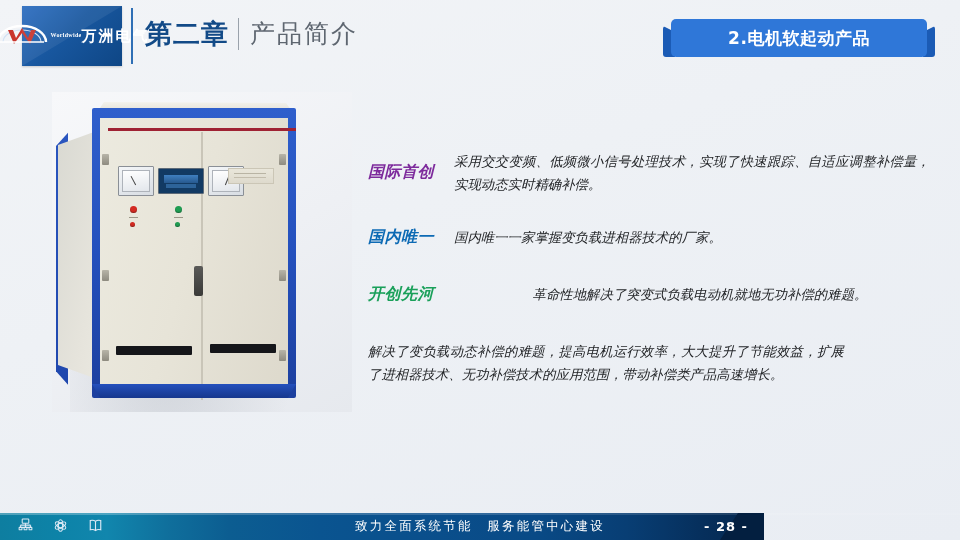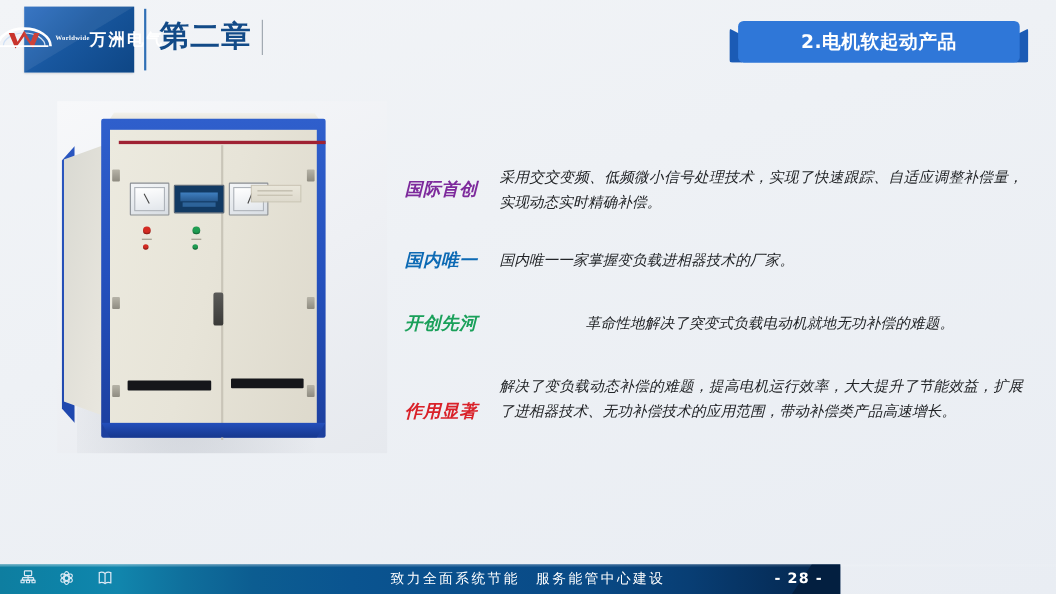--- a/index.html
+++ b/index.html
@@ -416,20 +416,21 @@
         </svg>
       </div>
       <div class="logo-worldwide">Worldwide</div>
       <div class="logo-cn">万洲电气</div>
     </div>
 
     <div id="header-divider"></div>
 
     <div id="chapter-no">第二章</div>
     <div id="chapter-sep"></div>
+    <div id="chapter-title">产品简介</div>
 
     <div id="section-badge">
       <div class="badge-notch-l"></div>
       <div class="badge-notch-r"></div>
       <div class="badge-body">
         <span class="badge-text">2.电机软起动产品</span>
       </div>
     </div>
   </div>
 
@@ -503,21 +504,20 @@
       <div class="feature-label" style="color:#0d6ab4;">国内唯一</div>
       <div class="feature-text" style="max-width:476px; text-align:left;">国内唯一一家掌握变负载进相器技术的厂家。</div>
     </div>
 
     <div class="feature-row" style="margin-bottom:34px;">
       <div class="feature-label" style="color:#1aa05a;">开创先河</div>
       <div class="feature-text" style="max-width:500px; text-align:center;">革命性地解决了突变式负载电动机就地无功补偿的难题。</div>
     </div>
 
     <div class="feature-row">
-      <div class="feature-label" style="color:#d9222a; padding-top:23px;">作用显著</div>
       <div class="feature-text" style="max-width:476px;">解决了变负载动态补偿的难题，提高电机运行效率，大大提升了节能效益，扩展了进相器技术、无功补偿技术的应用范围，带动补偿类产品高速增长。</div>
     </div>
   </div>
 
   <div id="footer">
     <div id="footer-corner"></div>
 
     <div id="footer-icons">
       <span>
         <svg width="15" height="15" viewBox="0 0 16 16" fill="none" stroke="#dce9f5" stroke-width="1.1">

